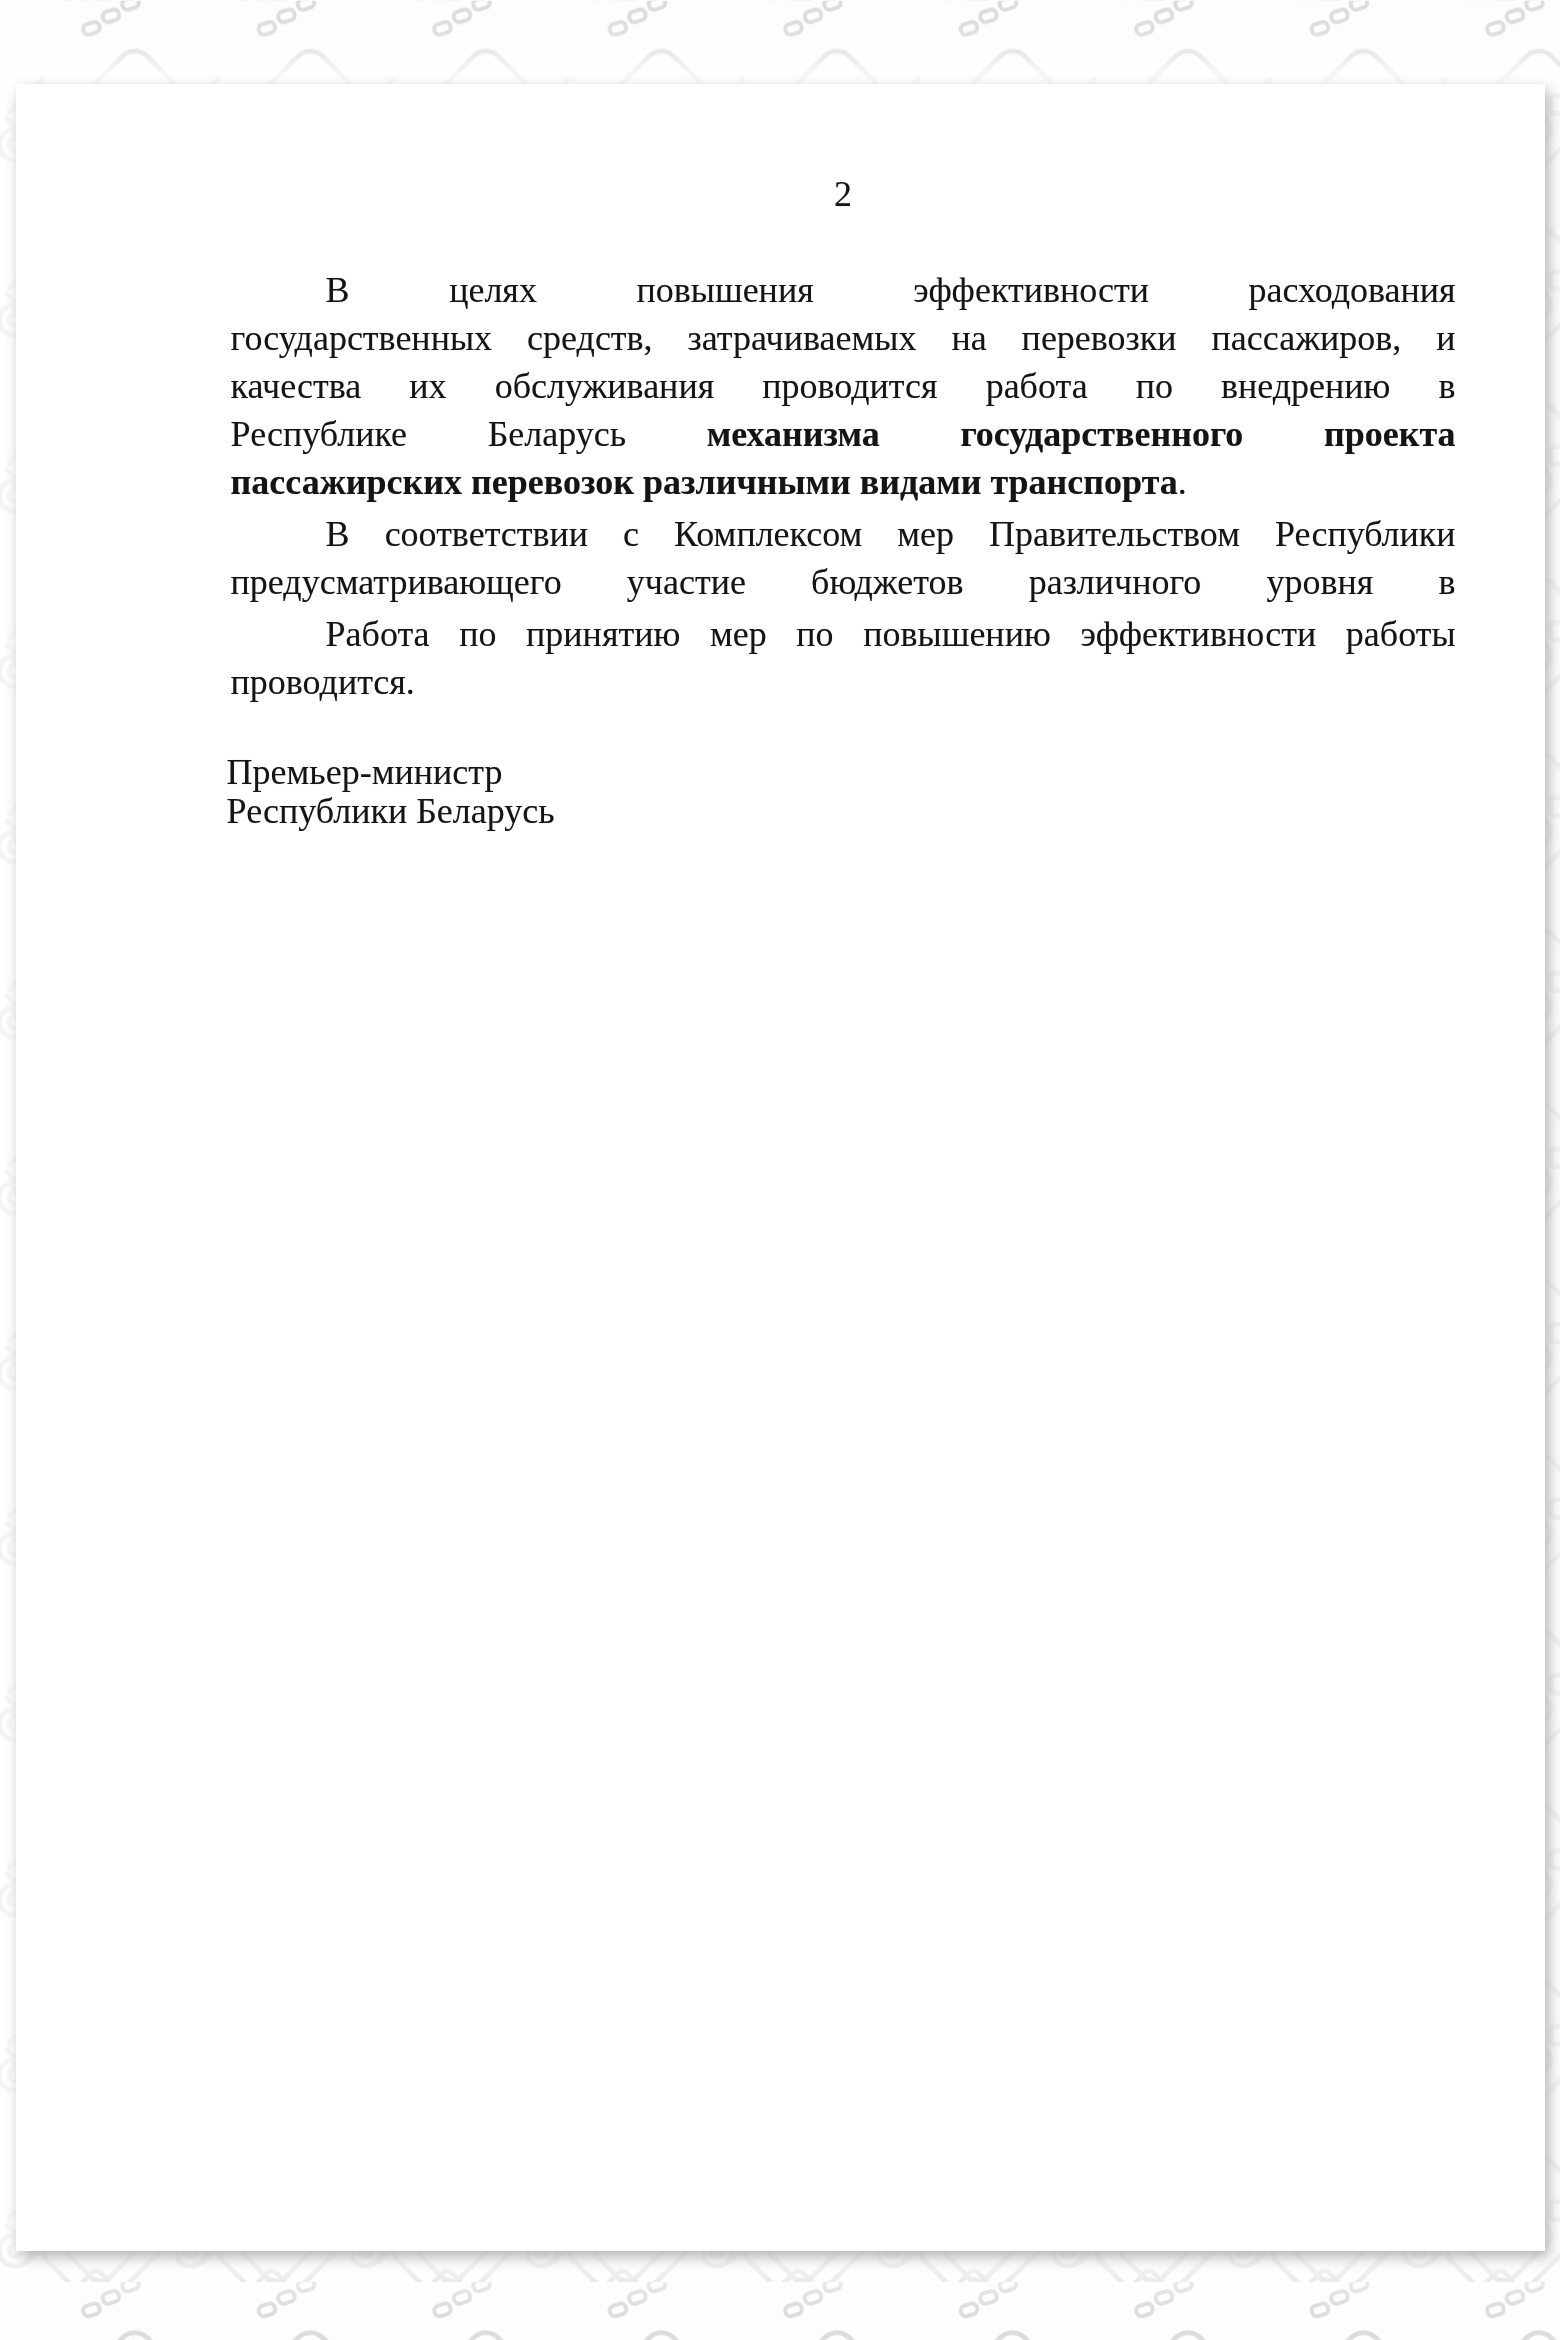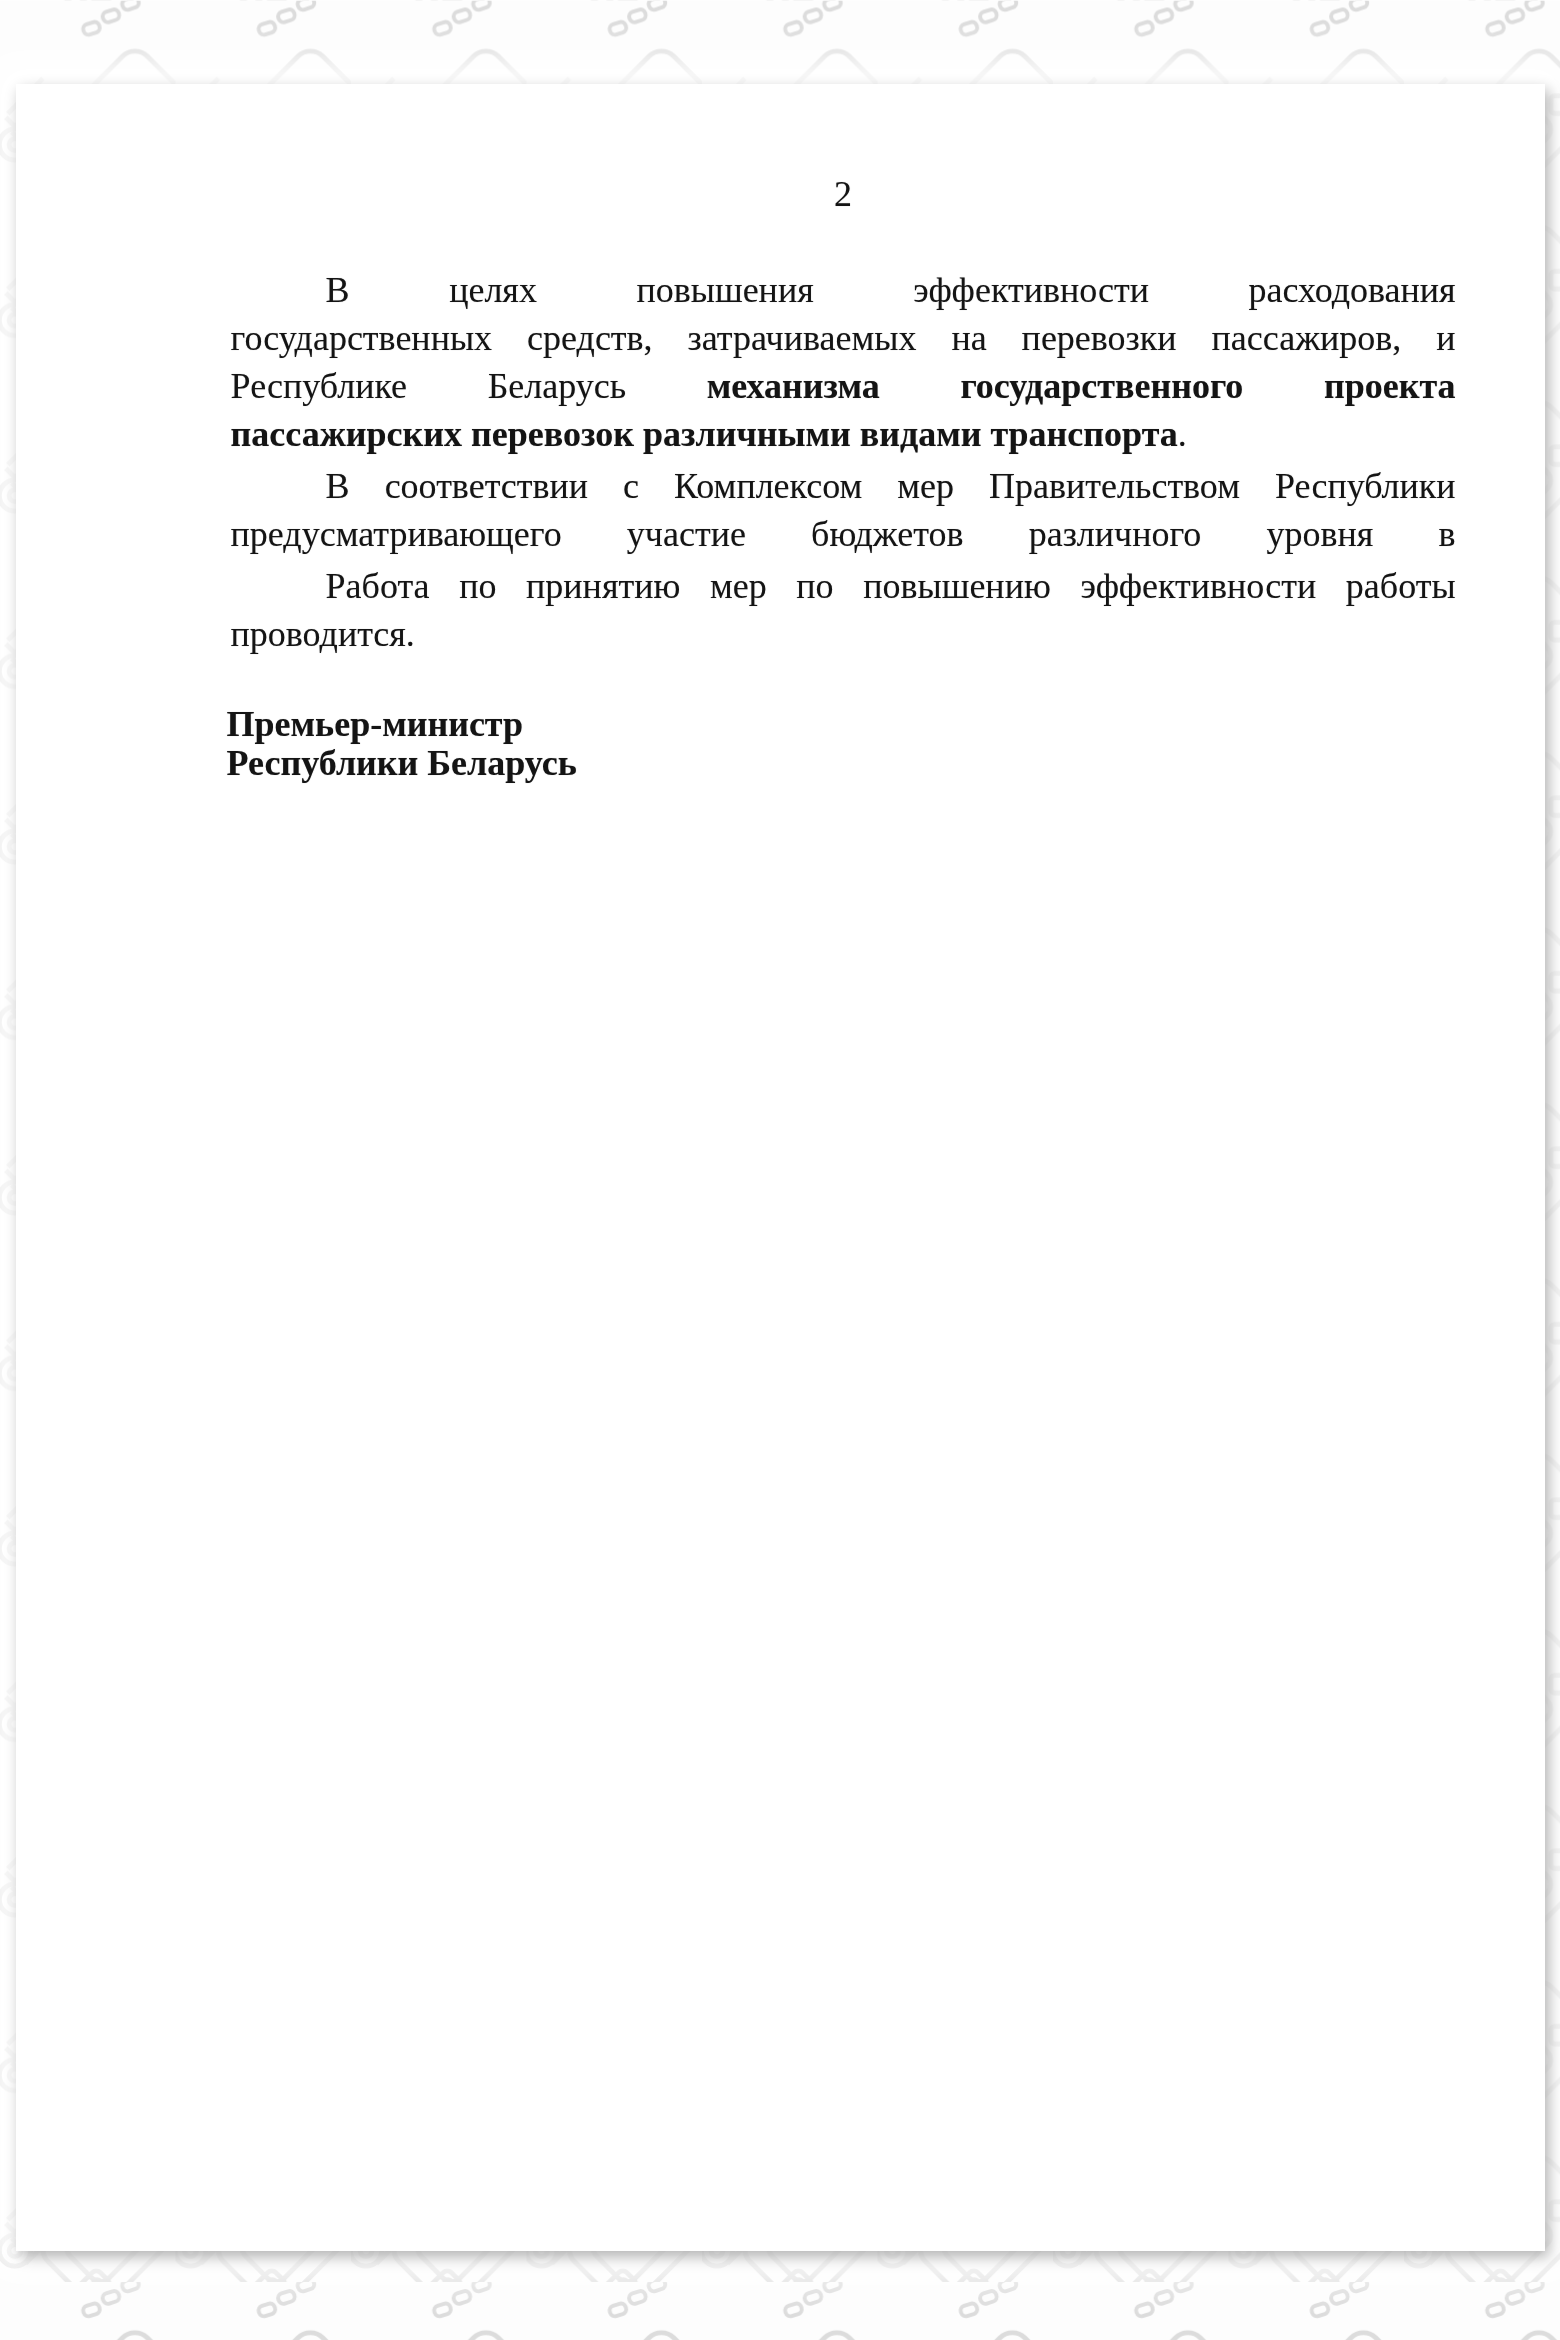--- a/index.html
+++ b/index.html
@@ -57,21 +57,21 @@
   .line.para-end {
     text-align-last: left;
     -moz-text-align-last: left;
   }
   .line.indent { text-indent: 95px; }
   .line b { font-weight: bold; }
   .signature {
     margin-top: 47px;
     line-height: 39px;
   }
-  .sig-line { height: 39px; font-weight: bold; }
+  .sig-line { height: 39px; }
 </style>
 </head>
 <body>
 
 <div class="stage">
 
   <svg class="bg-pattern" xmlns="http://www.w3.org/2000/svg" width="1560" height="2341" viewBox="0 0 1600 2400">
     <defs>
       <pattern id="doodle" width="180" height="180" patternUnits="userSpaceOnUse">
 
@@ -109,20 +109,21 @@
 
   <div class="sheet">
     <div class="content">
 
       <div class="page-number">2</div>
 
       <div>
           <div class="para">
             <div class="line indent"><span>В целях повышения эффективности расходования</span></div>
             <div class="line"><span>государственных средств, затрачиваемых на перевозки пассажиров, и</span></div>
+            <div class="line"><span>качества их обслуживания проводится работа по внедрению в</span></div>
             <div class="line"><span>Республике Беларусь </span><b>механизма государственного проекта</b></div>
             <div class="line para-end"><b>пассажирских перевозок различными видами транспорта</b><span>.</span></div>
           </div>
           <div class="para">
             <div class="line indent"><span>В соответствии с Комплексом мер Правительством Республики</span></div>
             <div class="line"><span>предусматривающего участие бюджетов различного уровня в</span></div>
           </div>
           <div class="para">
             <div class="line indent"><span>Работа по принятию мер по повышению эффективности работы</span></div>
             <div class="line para-end"><span>проводится.</span></div>

